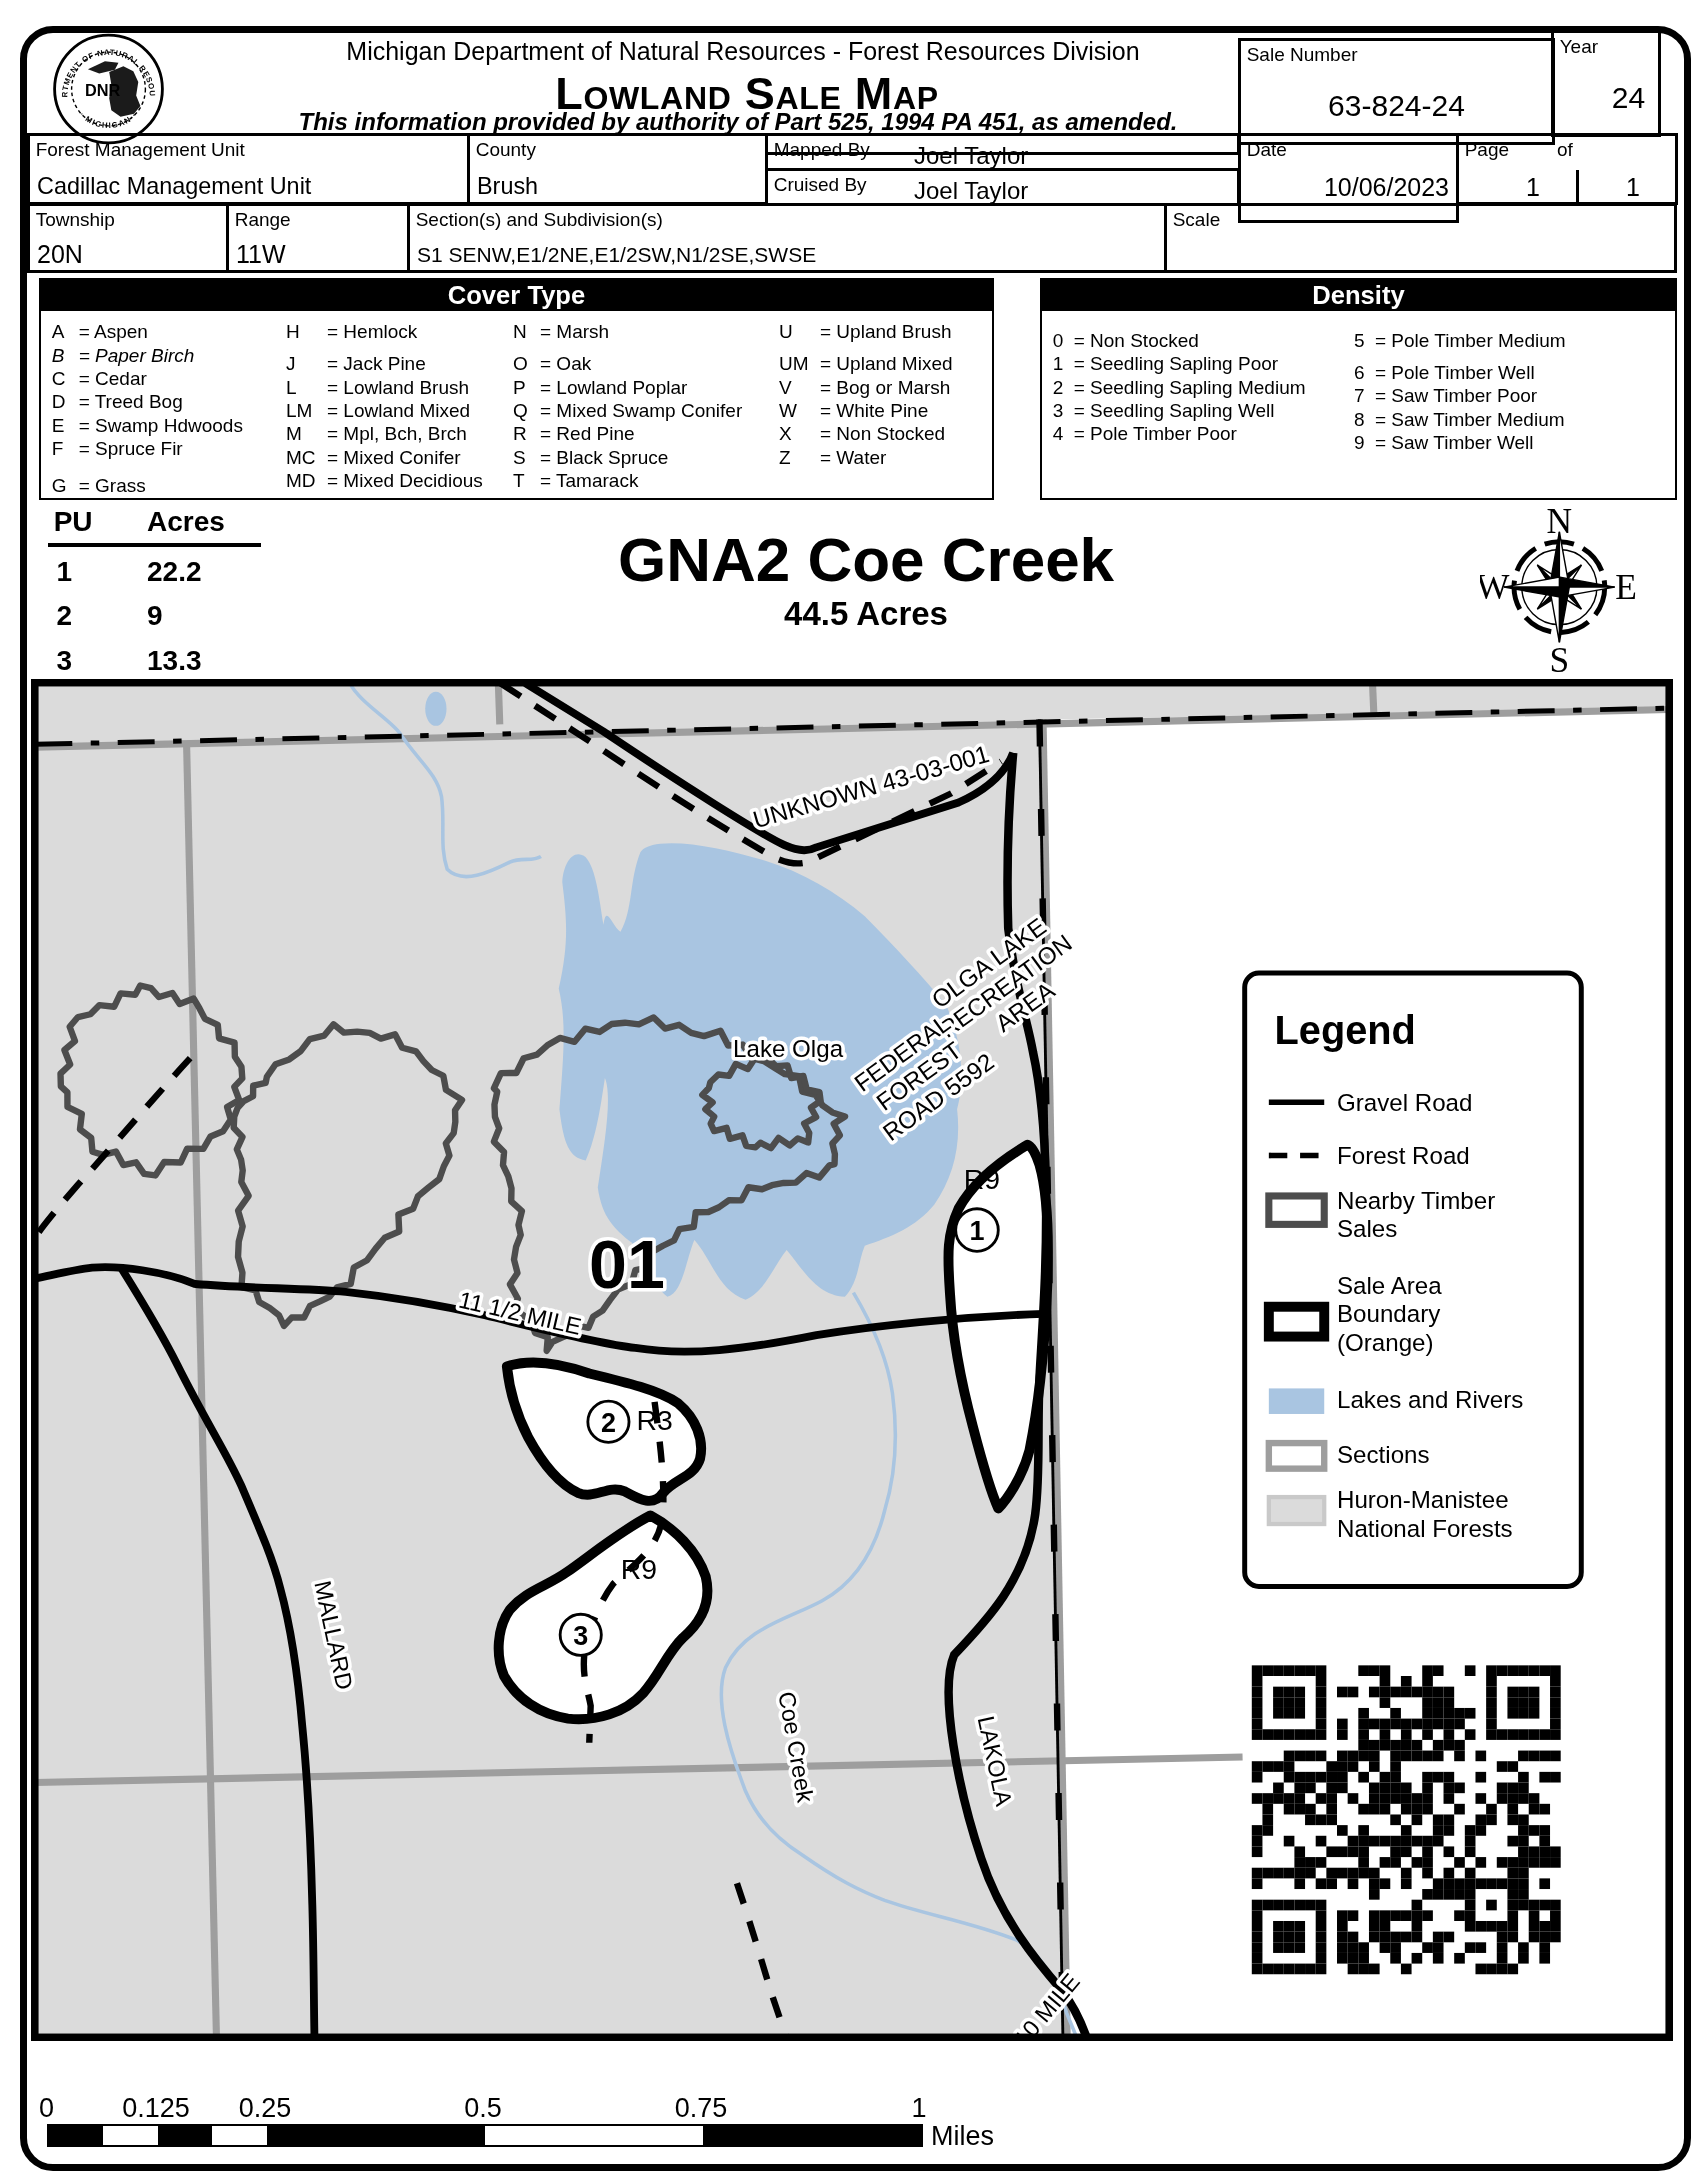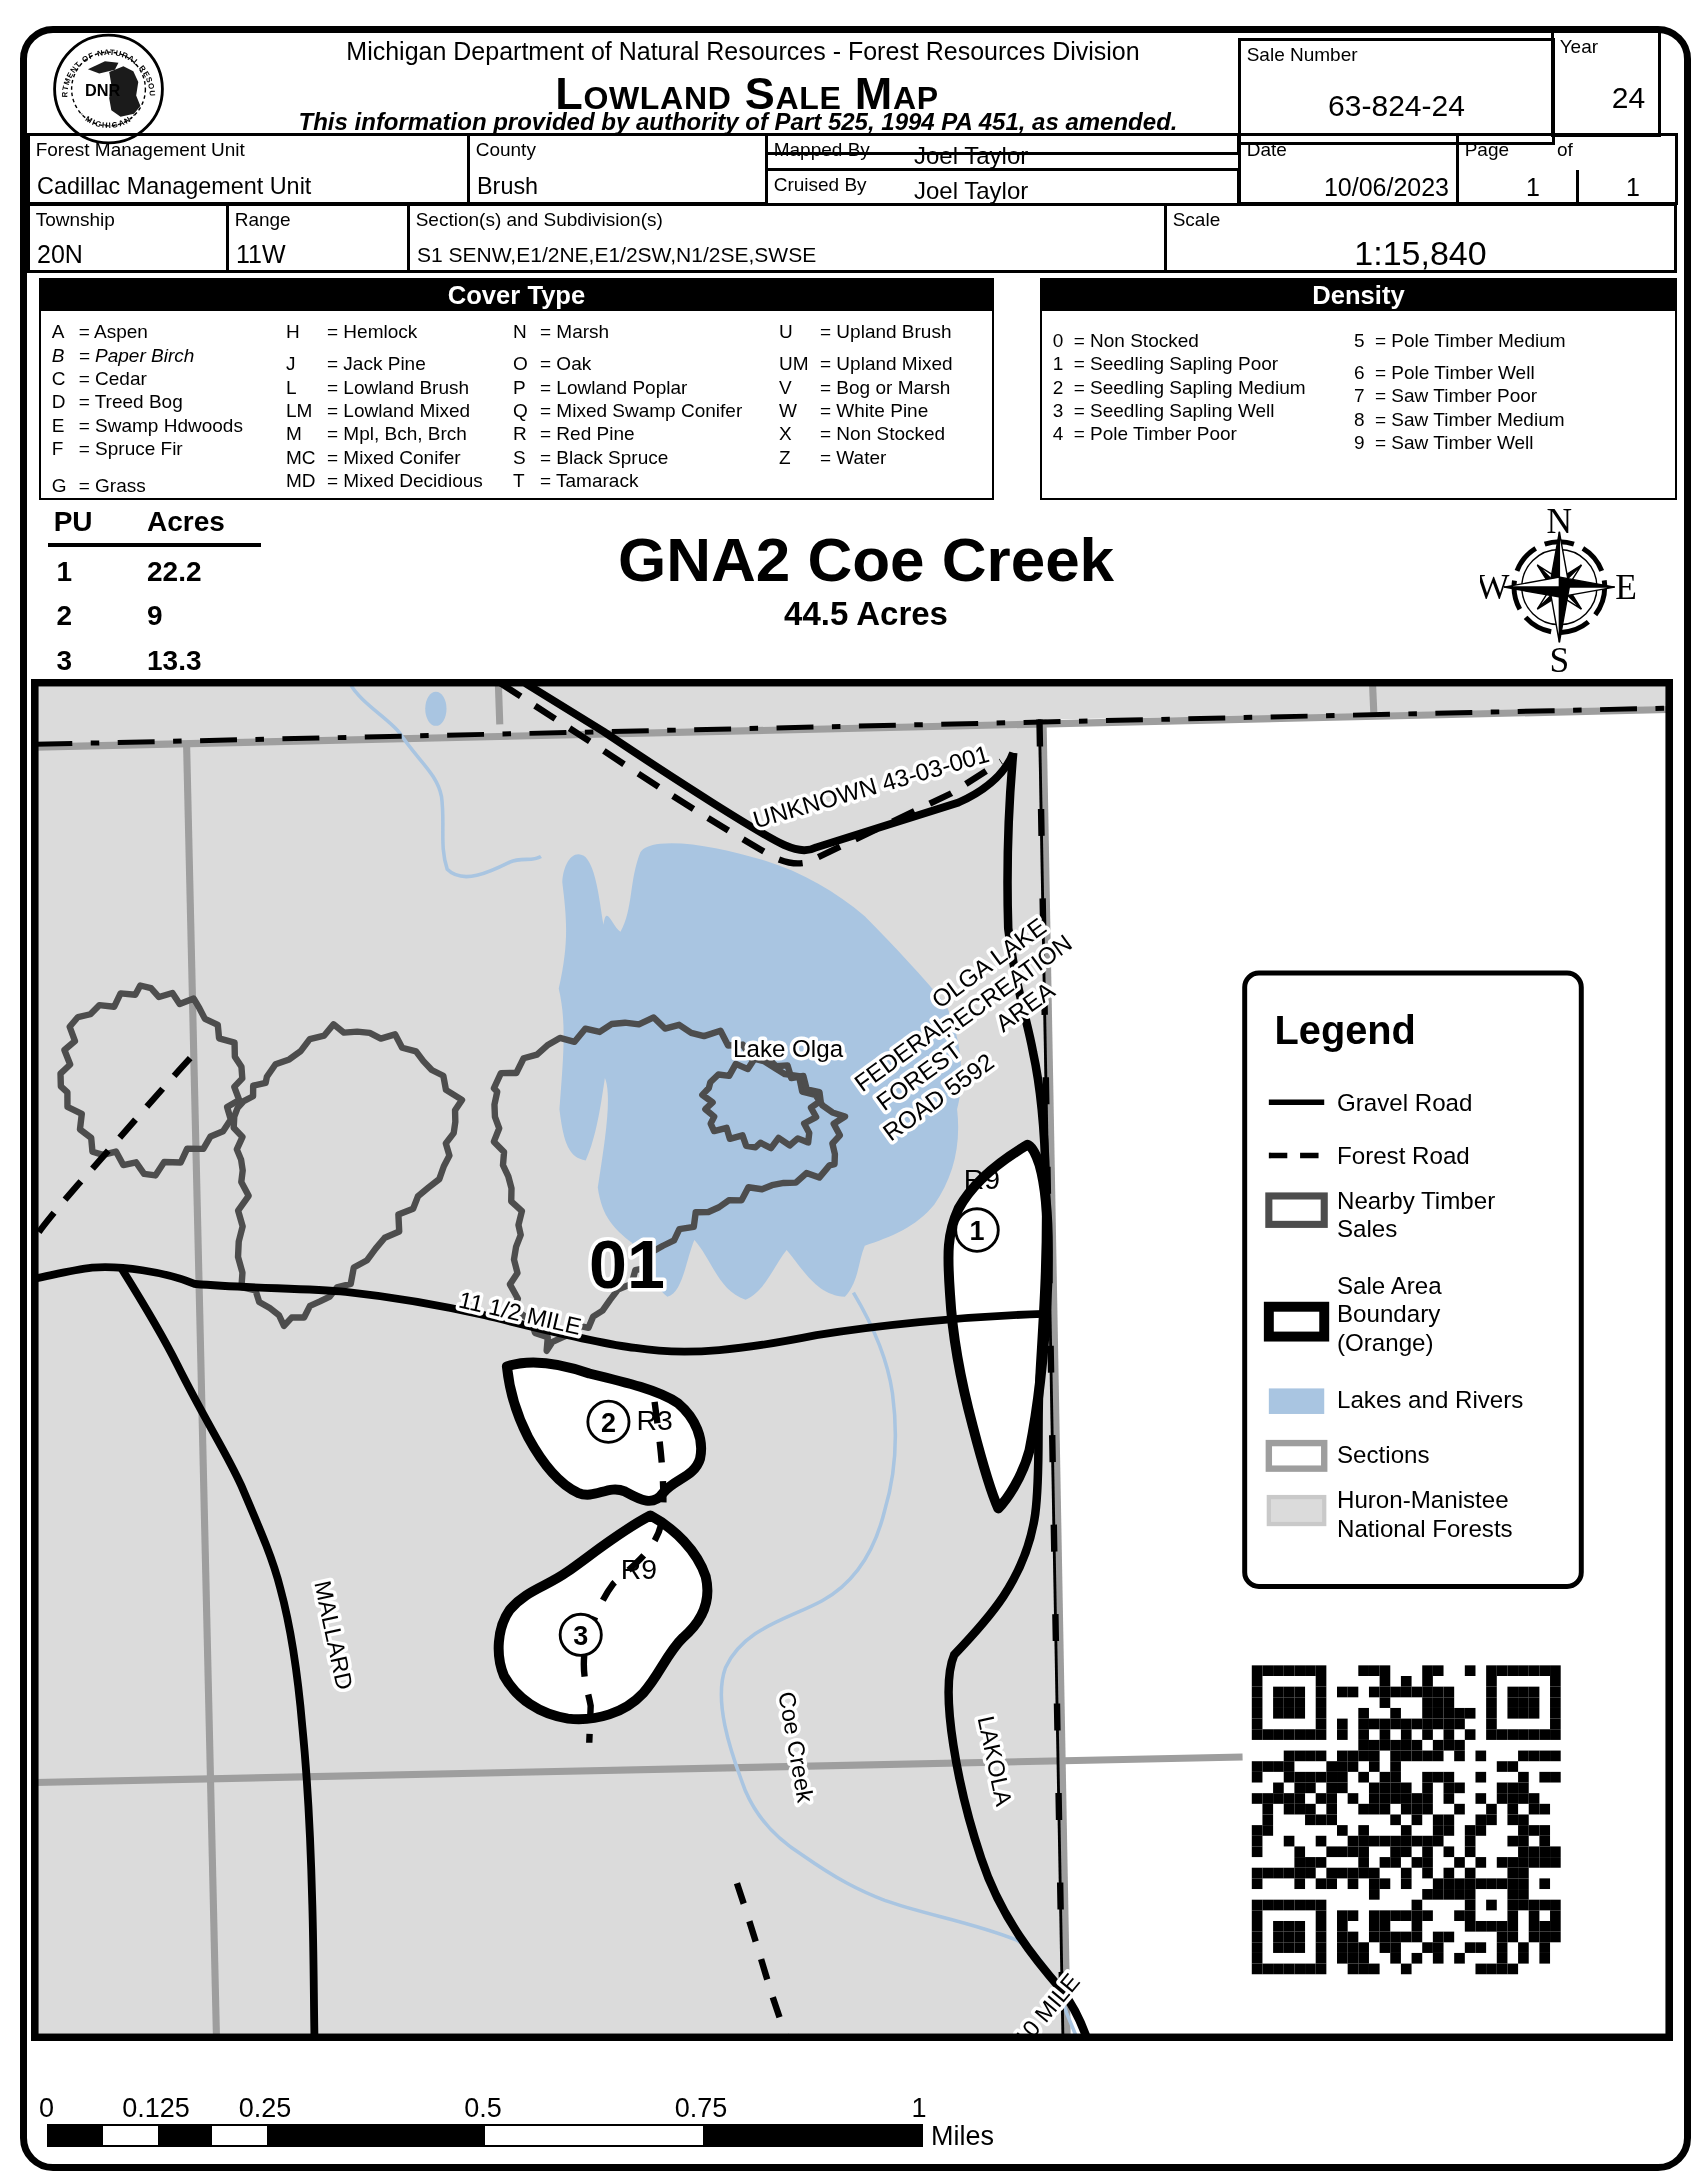--- a/index.html
+++ b/index.html
@@ -75,21 +75,21 @@
   <span class="val" style="left:7px;top:37px">Brush</span>
 </div>
 <div class="abs box" style="left:765px;top:133px;width:475px;height:22px">
   <span class="lbl">Mapped By</span>
   <span class="val" style="left:146px;top:5.7px;font-size:24px">Joel Taylor</span>
 </div>
 <div class="abs box" style="left:765px;top:168px;width:475px;height:38px">
   <span class="lbl">Cruised By</span>
   <span class="val" style="left:146px;top:5.7px;font-size:24px">Joel Taylor</span>
 </div>
-<div class="abs box" style="left:1238px;top:133px;width:221px;height:72px">
+<div class="abs box" style="left:1238px;top:133px;width:221px;height:90px">
   <span class="lbl">Date</span>
   <span class="val" style="right:7px;top:37px;font-size:25px">10/06/2023</span>
 </div>
 <div class="abs box" style="left:1456px;top:133px;width:222px;height:72px">
   <span class="lbl">Page</span>
   <span class="lbl" style="left:98px">of</span>
   <span class="val" style="left:67px;top:37px;font-size:25px">1</span>
   <span class="val" style="left:167px;top:37px;font-size:25px">1</span>
   <span class="abs" style="left:117px;top:34px;width:2.8px;height:33px;background:#000"></span>
 </div>
@@ -100,21 +100,20 @@
 <div class="abs box" style="left:226px;top:203px;width:184px;height:70px">
   <span class="lbl">Range</span>
   <span class="val" style="left:7px;top:34px;font-size:25px">11W</span>
 </div>
 <div class="abs box" style="left:407px;top:203px;width:760px;height:70px">
   <span class="lbl">Section(s) and Subdivision(s)</span>
   <span class="val" style="left:7px;top:37px;font-size:21px">S1 SENW,E1/2NE,E1/2SW,N1/2SE,SWSE</span>
 </div>
 <div class="abs box" style="left:1164px;top:203px;width:513px;height:70px">
   <span class="lbl">Scale</span>
-  <span class="val" style="left:0;right:0;top:28px;text-align:center;font-size:34px">1:15,840</span>
 </div>
 
 <div class="abs panel" style="left:39px;top:278px;width:955px;height:222px">
   <div class="bar">Cover Type</div>
   <div id="ct-items">
       <div class="ctitem" style="left: 10.7px; top: 41px;"><span class="code" style="width:27px">A</span>= Aspen</div>
       <div class="ctitem" style="left: 10.7px; top: 65px; font-style: italic;"><span class="code" style="width:27px">B</span>= Paper Birch</div>
       <div class="ctitem" style="left: 10.7px; top: 88px;"><span class="code" style="width:27px">C</span>= Cedar</div>
       <div class="ctitem" style="left: 10.7px; top: 111px;"><span class="code" style="width:27px">D</span>= Treed Bog</div>
       <div class="ctitem" style="left: 10.7px; top: 135px;"><span class="code" style="width:27px">E</span>= Swamp Hdwoods</div>

